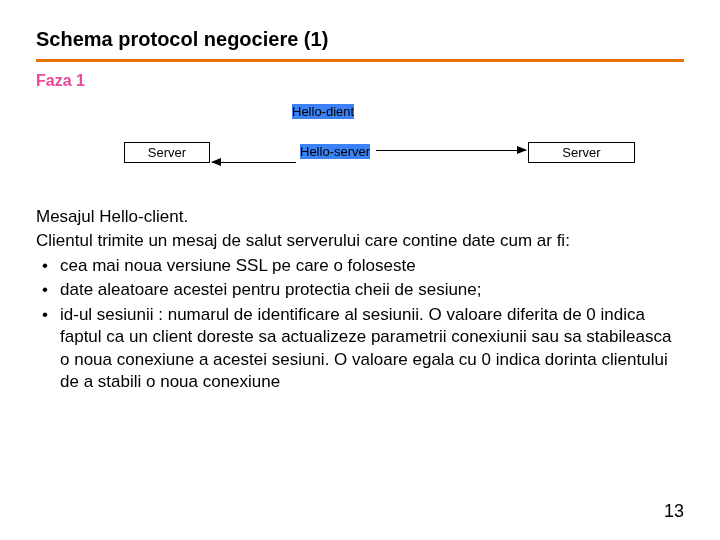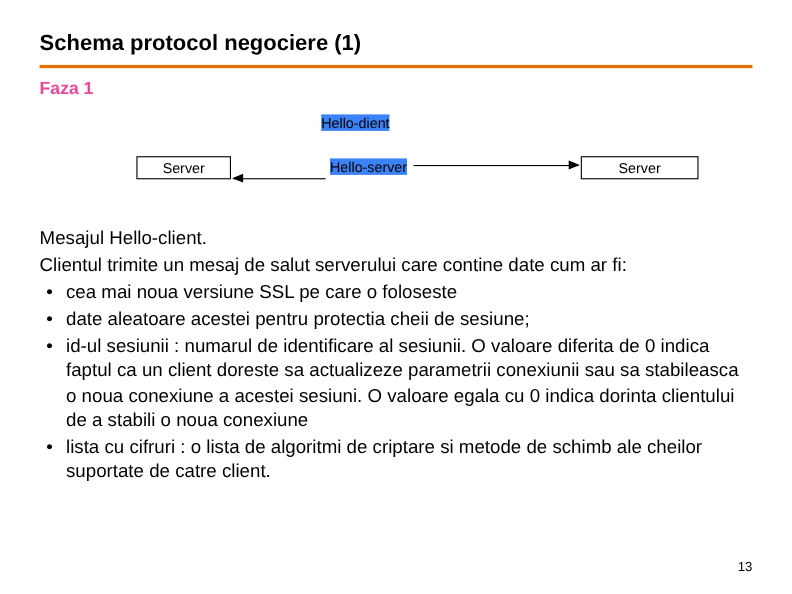--- a/index.html
+++ b/index.html
@@ -80,21 +80,21 @@
   ul.bullets li::before {
     content: "•";
     position: absolute;
     left: 6px;
     top: 0;
   }
   .pagenum {
     position: absolute;
     right: 36px;
     bottom: 18px;
-    font-size: 12px;
+    font-size: 18px;
   }
 </style>
 </head>
 <body>
 
 <div class="title">Schema protocol negociere (1)</div>
 <hr class="rule">
 <div class="phase">Faza 1</div>
 
 <div class="diagram">
@@ -106,17 +106,16 @@
   <div class="dbox server-box">Server</div>
 </div>
 
 <div class="body-text">
   <div class="msg-title">Mesajul Hello-client.</div>
   <div class="intro">Clientul trimite un mesaj de salut serverului care contine date cum ar fi:</div>
   <ul class="bullets">
     <li>cea mai noua versiune SSL pe care o foloseste</li>
     <li>date aleatoare acestei pentru protectia cheii de sesiune;</li>
     <li>id-ul sesiunii : numarul de identificare al sesiunii. O valoare diferita de 0 indica faptul ca un client doreste sa actualizeze parametrii conexiunii sau sa stabileasca o noua conexiune a acestei sesiuni. O valoare egala cu 0 indica dorinta clientului de a stabili o noua conexiune</li>
-    <li>lista cu cifruri : o lista de algoritmi de criptare si metode de schimb ale cheilor suportate de catre client.</li>
   </ul>
 </div>
 
 <div class="pagenum">13</div>
 
 </body></html>

